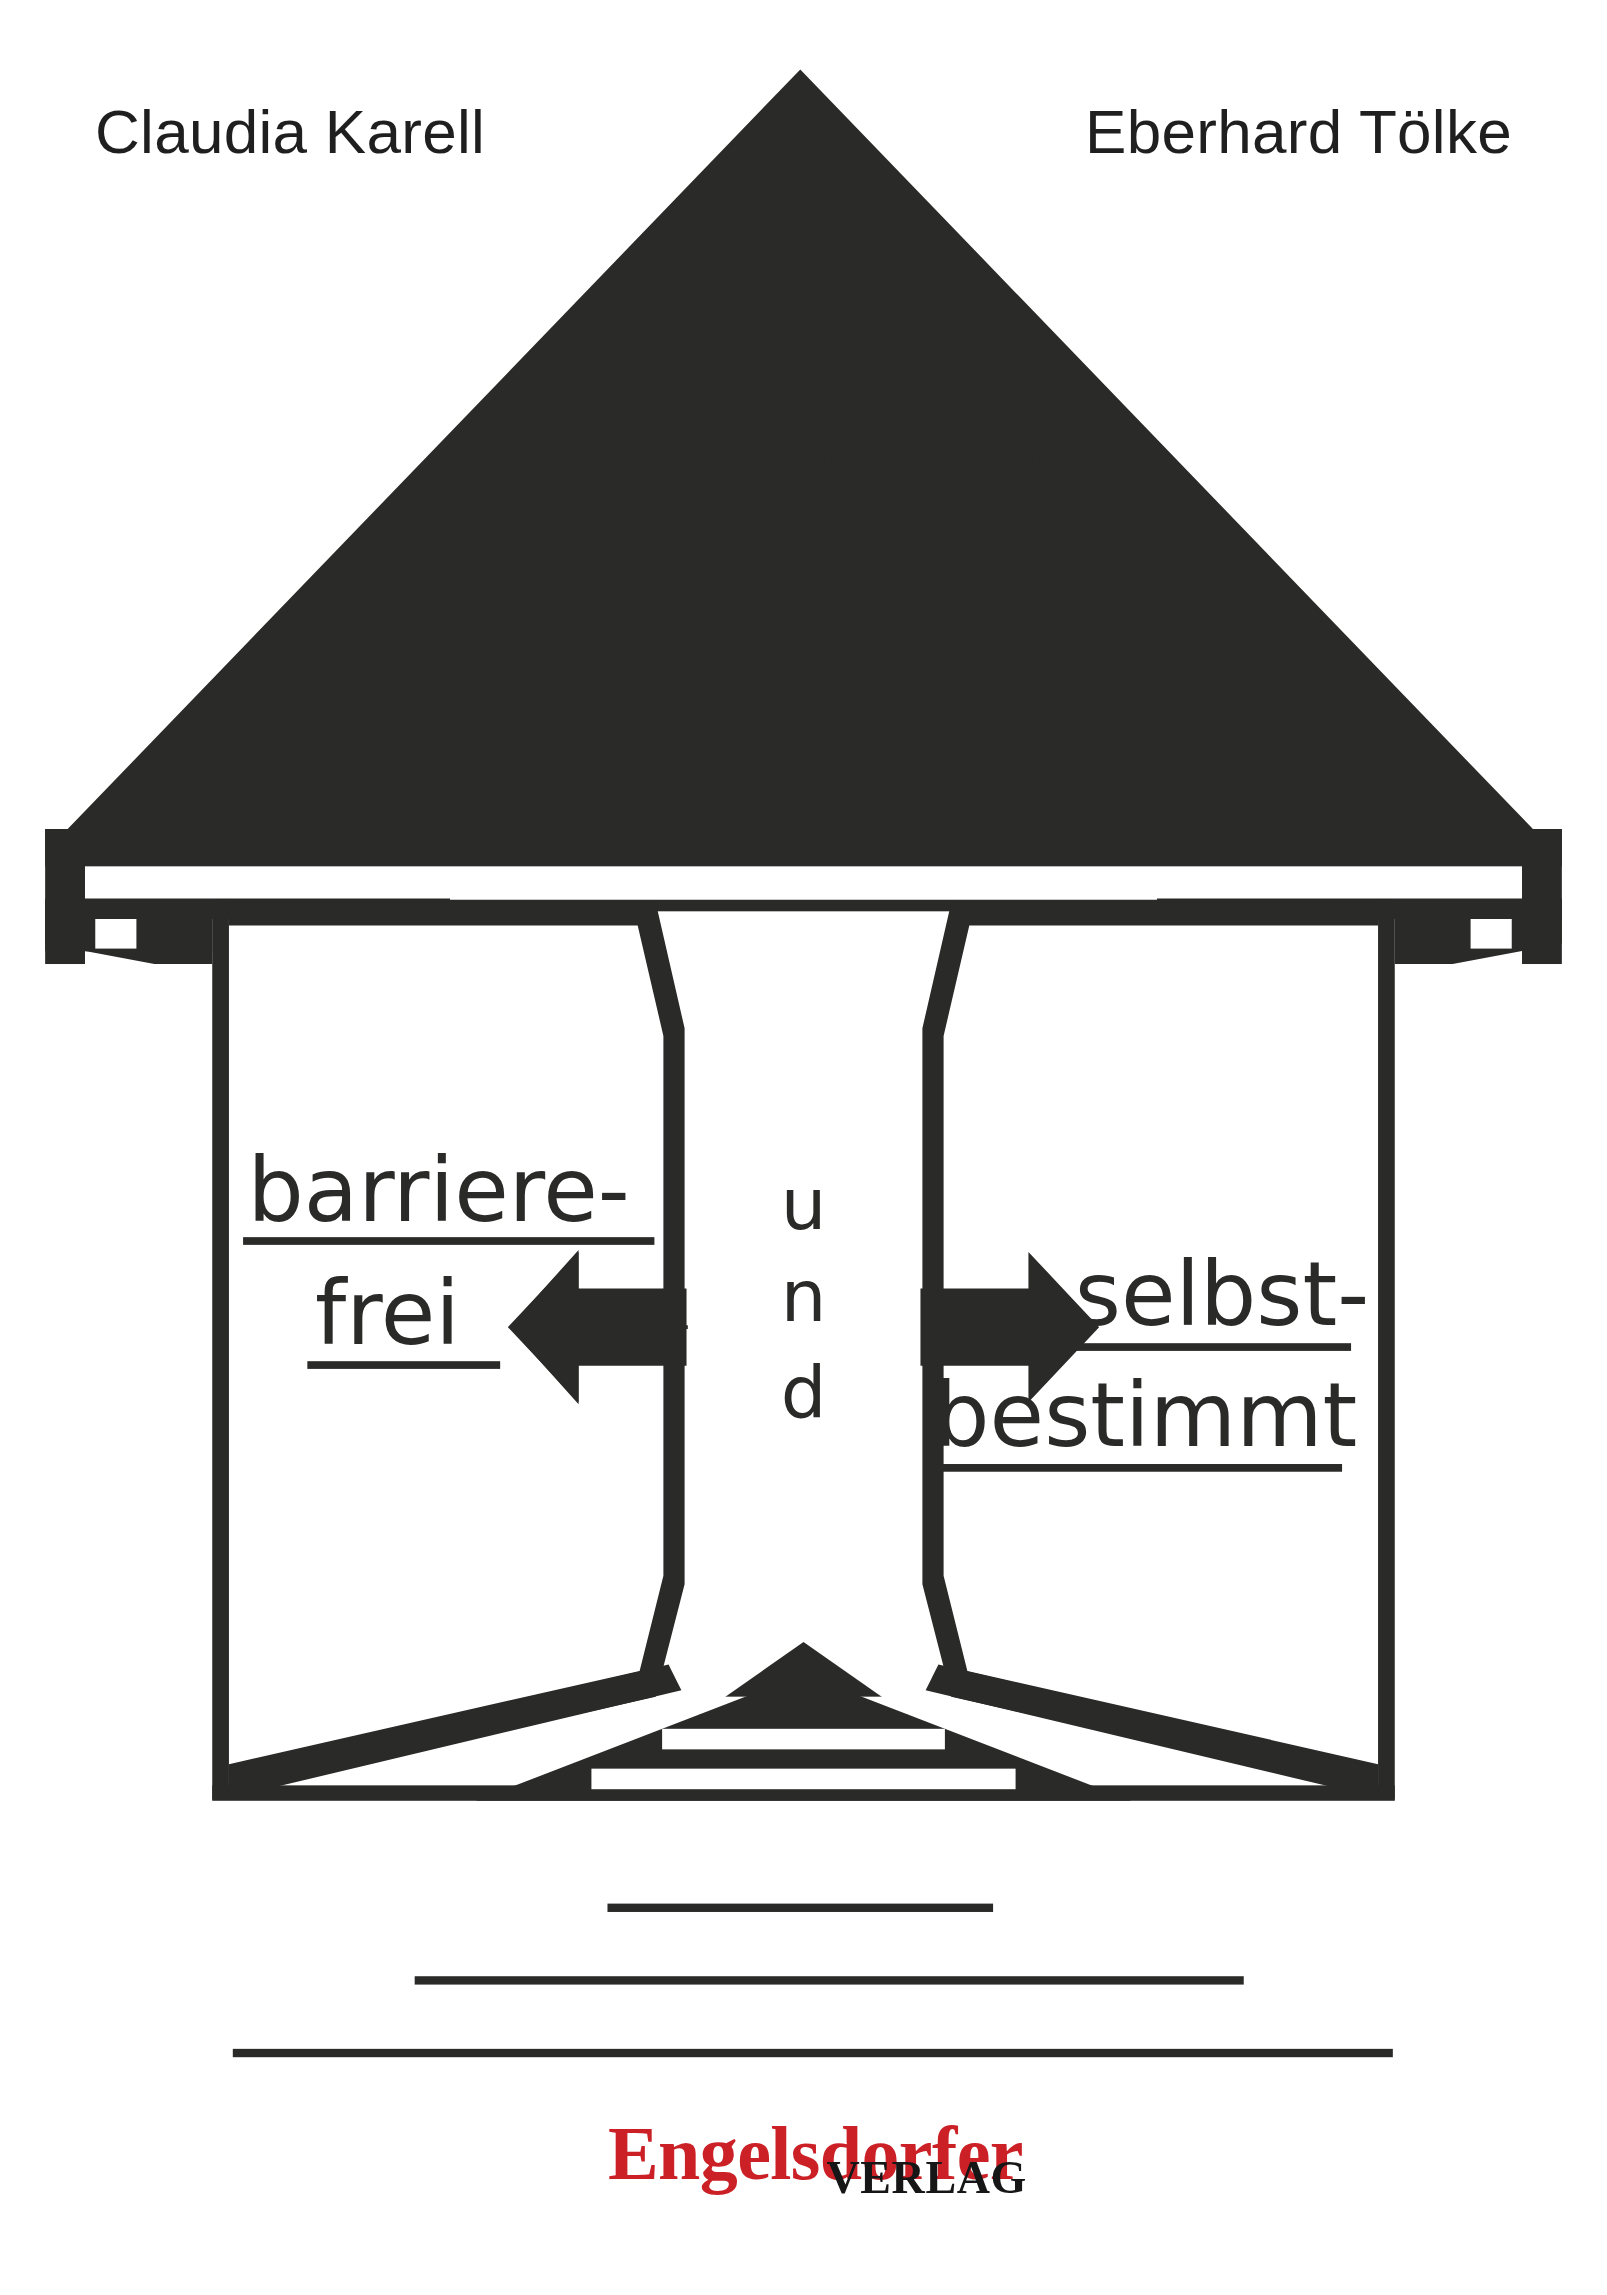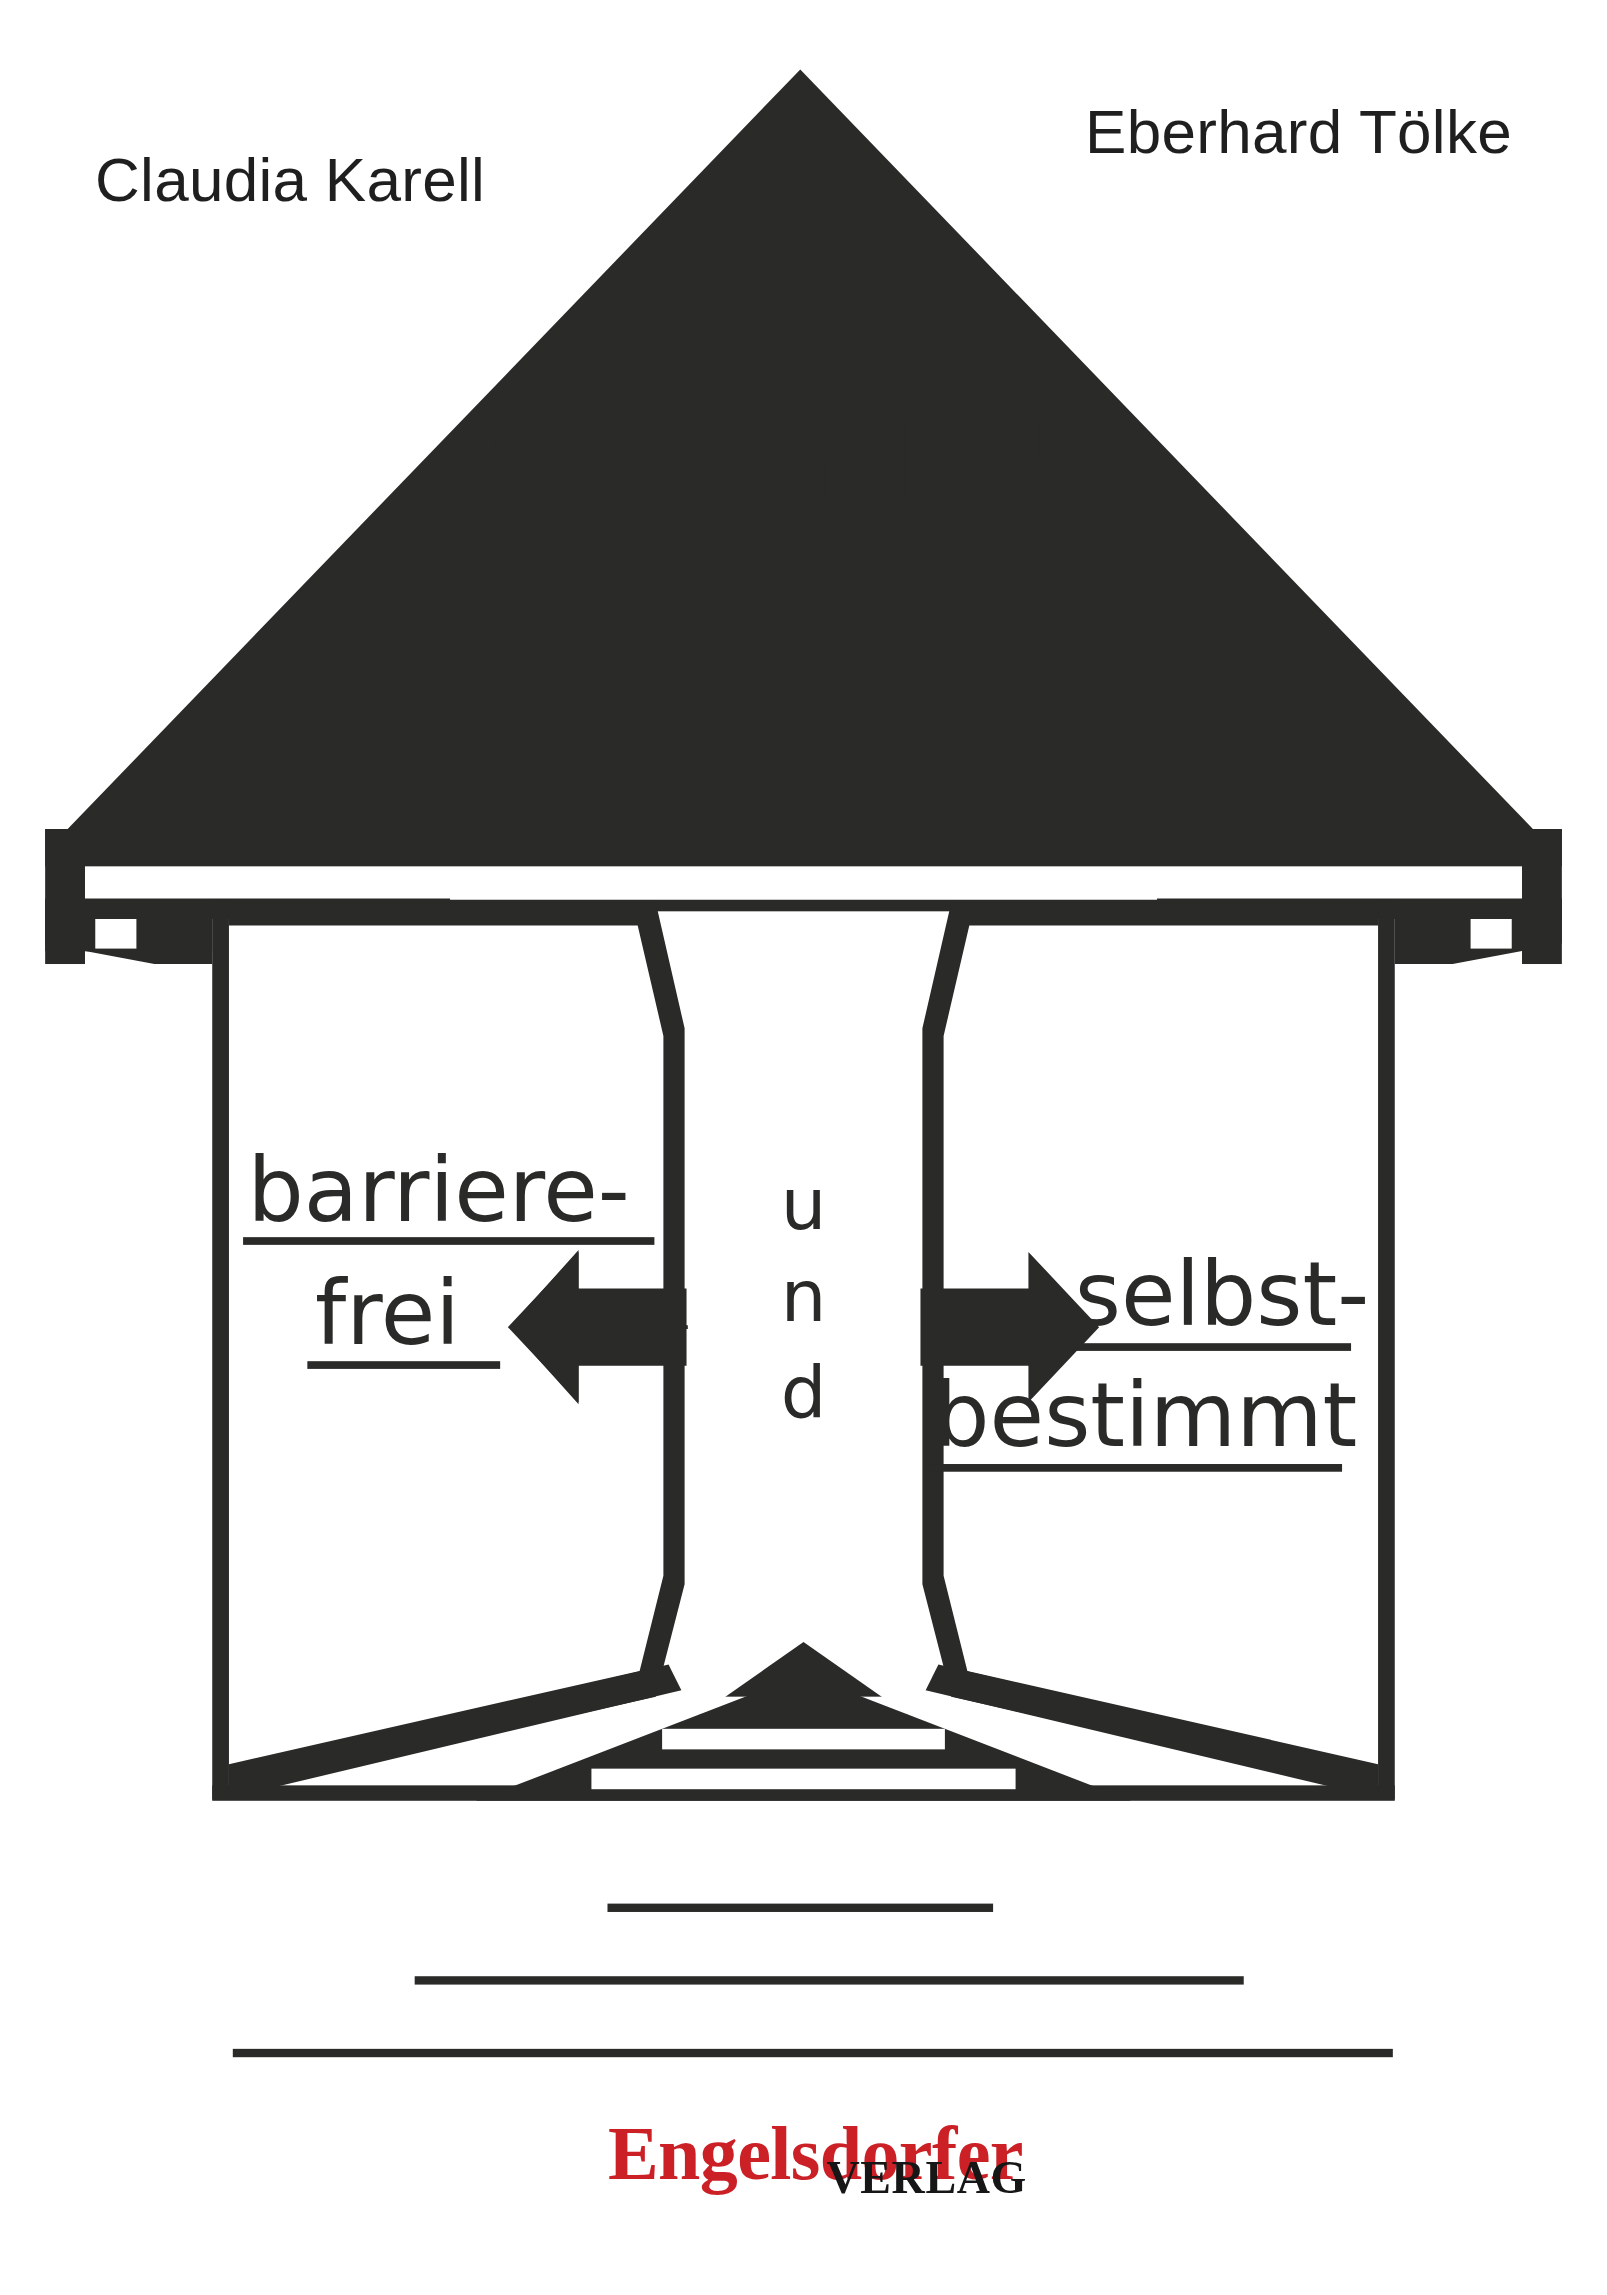--- a/index.html
+++ b/index.html
@@ -16,21 +16,21 @@
   }
   .author{
     position:absolute;
     font-family:"Liberation Sans", sans-serif;
     font-size:62px;
     font-weight:400;
     color:#1f1f1f;
     letter-spacing:0.3px;
     white-space:nowrap;
   }
-  #author-left{left:95px;top:96px;margin-top:48px;}
+  #author-left{left:95px;top:96px;}
   #author-right{right:95px;top:96px;text-align:right;}
 
   #house-svg{
     position:absolute;left:0;top:0;width:1607px;height:2295px;
     display:block;
   }
 
   .hand{
     font-family:"DejaVu Sans", sans-serif;
     fill:#2a2a28;

